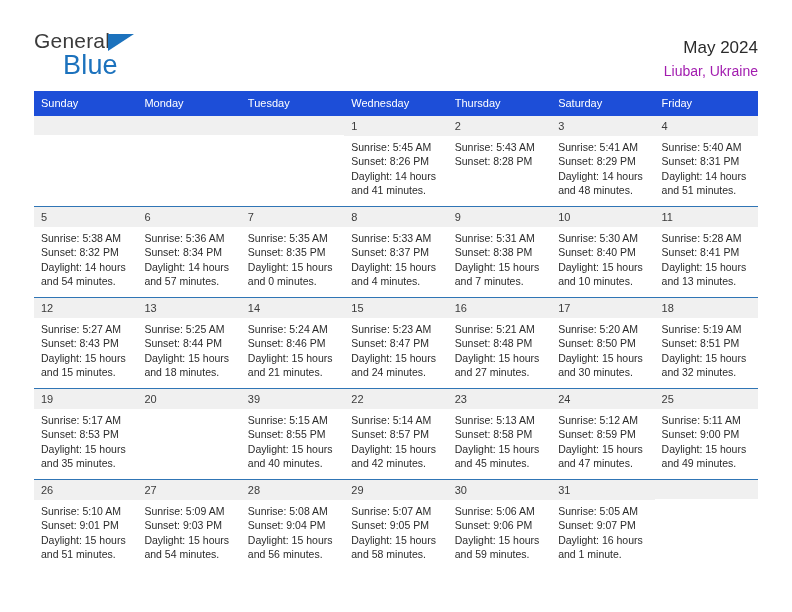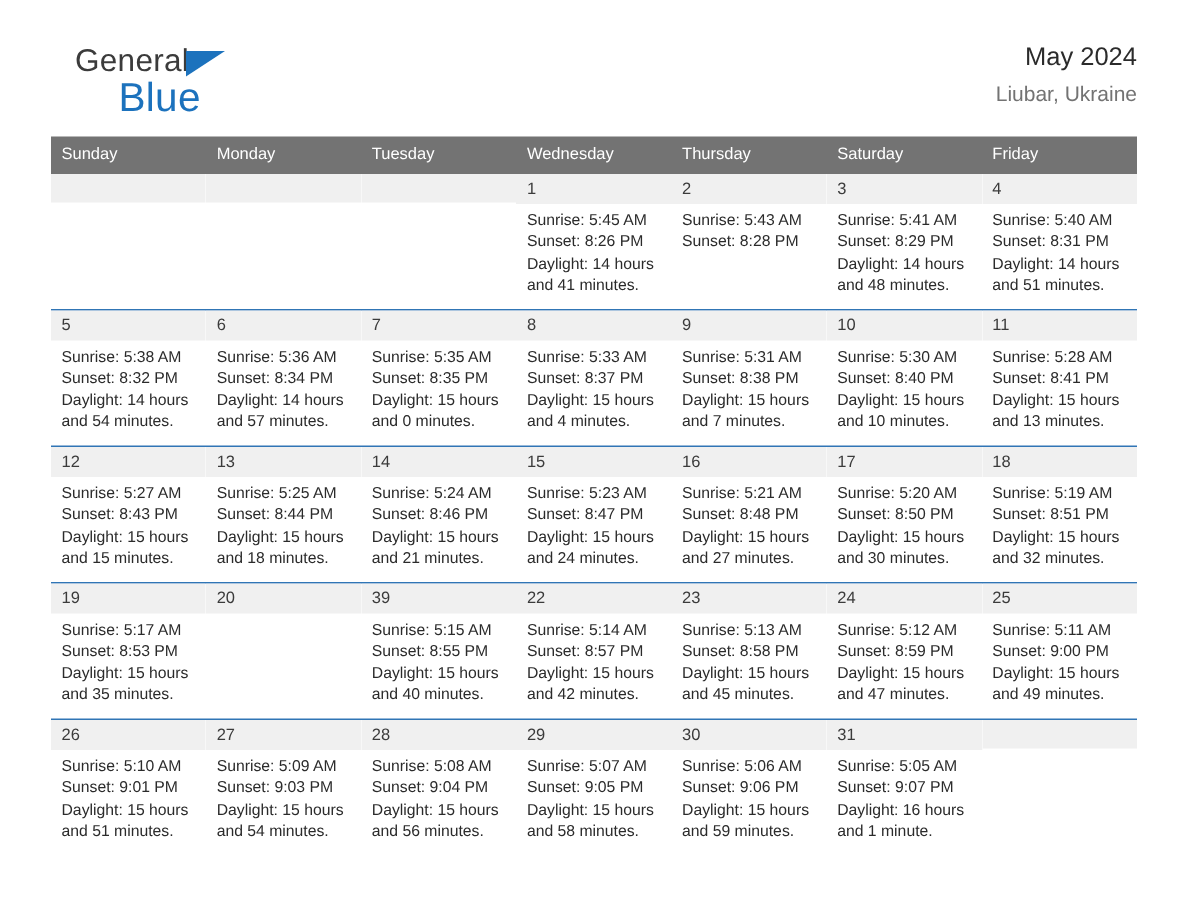--- a/index.html
+++ b/index.html
@@ -17,23 +17,23 @@
   .page {
     position: relative;
     width: 792px;
     height: 612px;
     box-sizing: border-box;
   }
 
   
   .header {
     display: flex;
-    align-items: flex-start;
+    align-items: flex-end;
     justify-content: space-between;
-    padding: 28px 34px 0 50px;
+    padding: 28px 34px 0 34px;
     box-sizing: border-box;
   }
   .logo {
     position: relative;
     width: 120px;
     height: 52px;
     line-height: 1;
   }
   .logo-general {
     position: absolute;
@@ -66,34 +66,34 @@
   }
   .title {
     font-size: 17px;
     font-weight: normal;
     color: #2b2b2b;
     line-height: 1.15;
     margin: 0;
   }
   .subtitle {
     font-size: 14px;
-    color: #737373;
+    color: #a21caf;
     margin: 6px 0 0 0;
     line-height: 1.2;
   }
 
   
   .calendar {
     margin: 11px 34px 0 34px;
     width: 724px;
   }
   .weekdays {
     display: grid;
     grid-template-columns: repeat(7, 1fr);
-    background: #737373;
+    background: #1d4ed8;
   }
   .weekday {
     color: #ffffff;
     font-size: 11px;
     padding: 6px 0 6px 7px;
     box-sizing: border-box;
     line-height: 1.2;
   }
   .week {
     display: grid;

